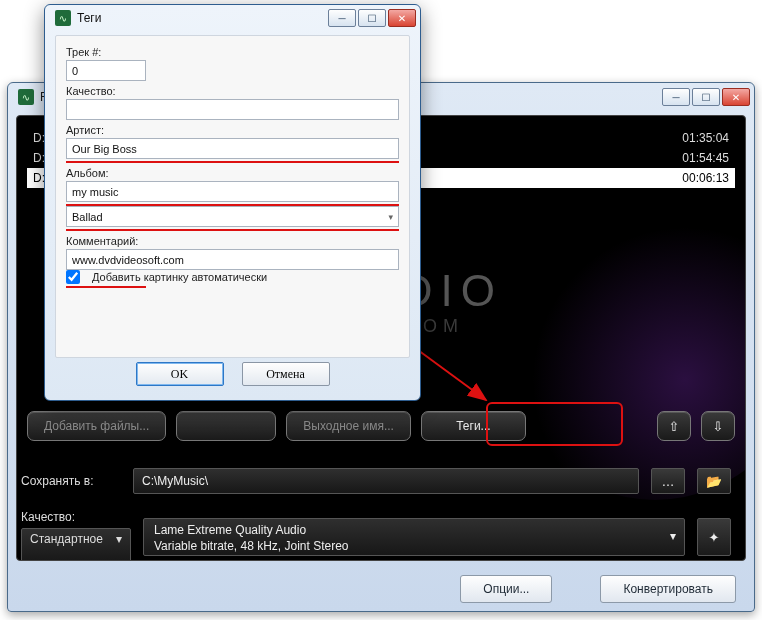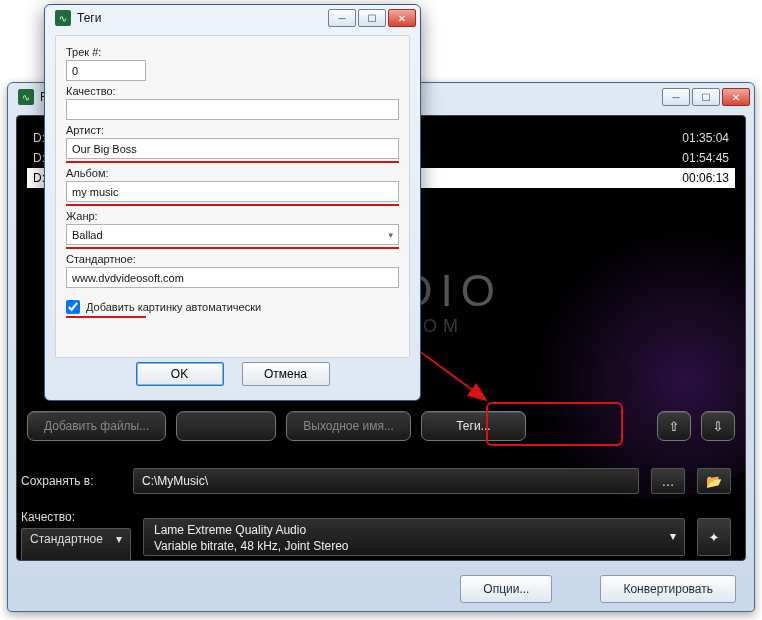--- a/index.html
+++ b/index.html
@@ -67,27 +67,27 @@
 .dlg .titlebar .title{font-size:12px;color:#111;}
 .dlg .client{position:absolute;left:10px;right:10px;top:30px;bottom:42px;background:#f7f7f7;border:1px solid #cfd6df;border-radius:2px;padding:6px 10px;overflow:hidden;}
 .dlg label.fld{display:block;font-size:11px;color:#222;margin:4px 0 2px;}
 .dlg input[type=text],.dlg .combo{width:100%;height:21px;border:1px solid #aab3bf;background:#fff;
   font-size:11px;padding:0 5px;color:#111;}
 .dlg .combo{display:flex;align-items:center;position:relative;padding-right:18px;}
 .dlg .combo::after{content:"▾";position:absolute;right:5px;color:#666;font-size:9px;}
 .dlg .short{width:80px !important;}
 .dlg .row{display:flex;gap:16px;align-items:flex-end;}
 .dlg .row .col{flex:1;}
-.dlg .check{display:flex;align-items:center;gap:6px;font-size:11px;color:#222;margin-top:12px;}
+.dlg .check{display:flex;align-items:center;gap:12px;font-size:11px;color:#222;}
 .dlg .check input{width:14px;height:14px;}
 .dlg .underline{height:2px;background:#d11;margin-top:2px;}
 .dlg .underline.short{width:200px;}
 .dlg .btnbar{position:absolute;left:0;right:0;bottom:8px;height:30px;display:flex;justify-content:center;gap:18px;}
 .dlg .dlgbtn{width:88px;height:24px;border:1px solid #8a96a5;background:linear-gradient(#fefefe,#e3e9f0);
-  font-size:12px;border-radius:2px;cursor:pointer;}
+  font-size:12px;border-radius:2px;cursor:pointer;font-family:Liberation Serif, serif;}
 .dlg .dlgbtn.default{border:1px solid #2d77c6;box-shadow:inset 0 0 0 1px #7fb8ef;}
 </style>
 </head>
 <body>
 
 <div class="mainwin">
   <div class="titlebar">
     <span class="appicon">∿</span>
     <span class="title">Free</span>
     <div class="winbtns">
@@ -189,29 +189,28 @@
     <label class="fld">Артист:</label>
     <input type="text" value="Our Big Boss" style="">
     <div class="underline"></div>
 
     <label class="fld">Альбом:</label>
     <input type="text" value="my music" style="">
     <div class="underline"></div>
 
     <div class="row">
       <div class="col">
-        <label class="fld">Жанр:</label>
         <div class="combo">
           <span>Ballad</span>
         </div>
       </div>
     </div>
     <div class="underline"></div>
 
-    <label class="fld">Стандартное:</label>
+    <label class="fld">Комментарий:</label>
     <input type="text" value="www.dvdvideosoft.com" style="">
 
     <div class="check">
       <input type="checkbox" id="ai" checked="" style="">
       <label for="ai">Добавить картинку автоматически</label>
     </div>
     <div class="underline short"></div>
   </div>
 
   <div class="btnbar">

